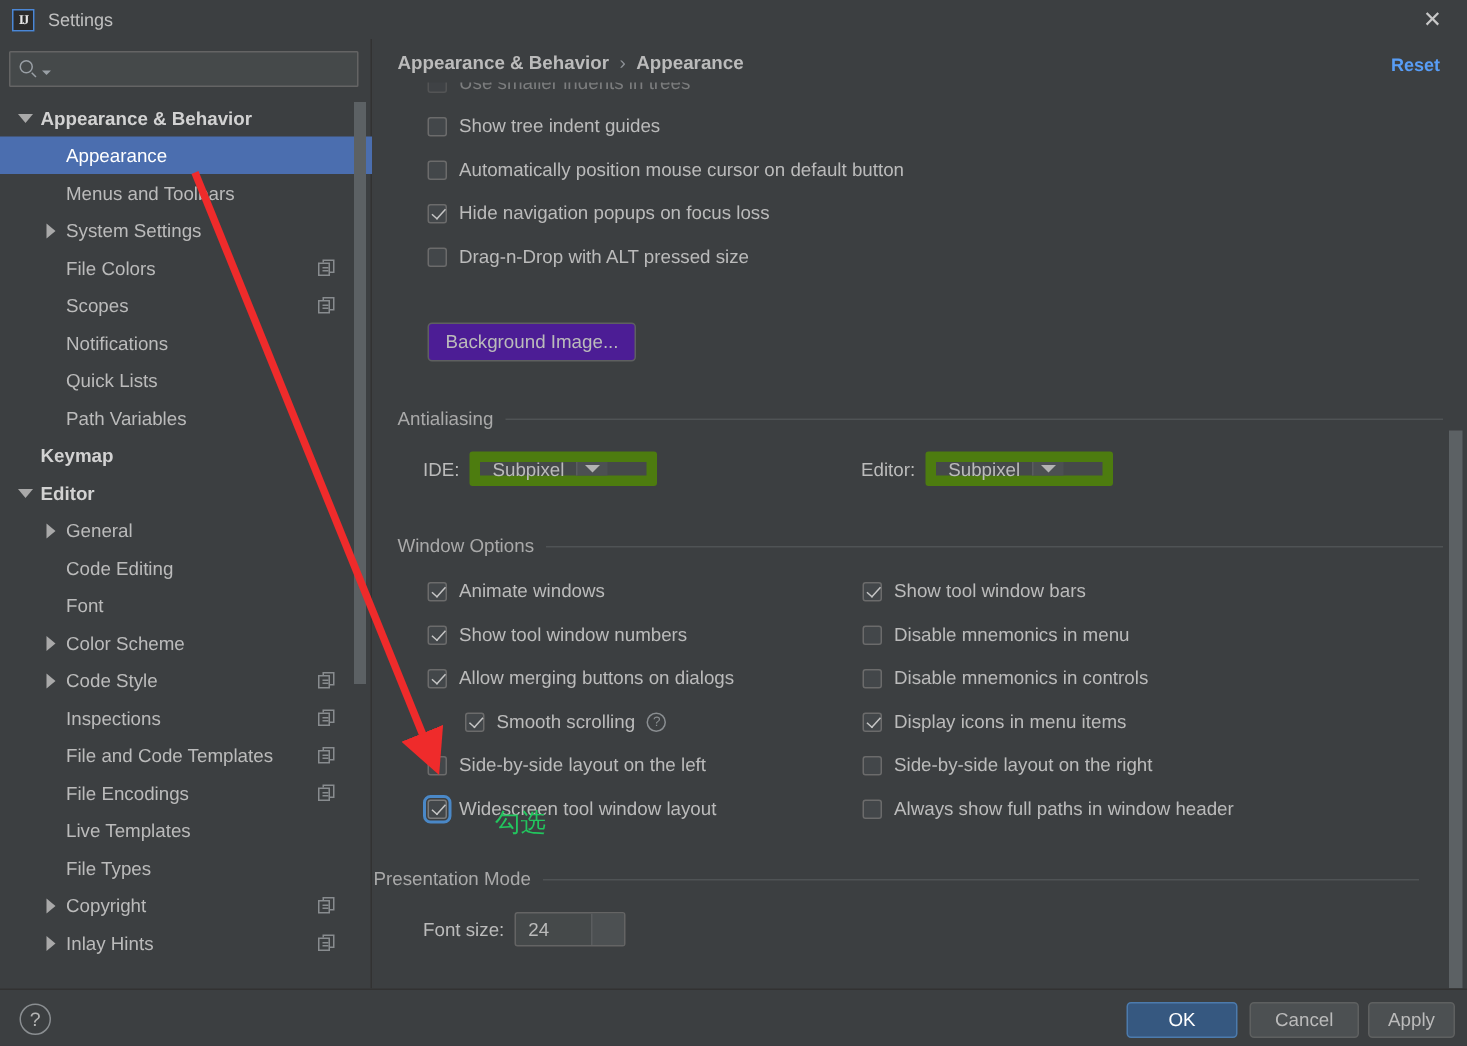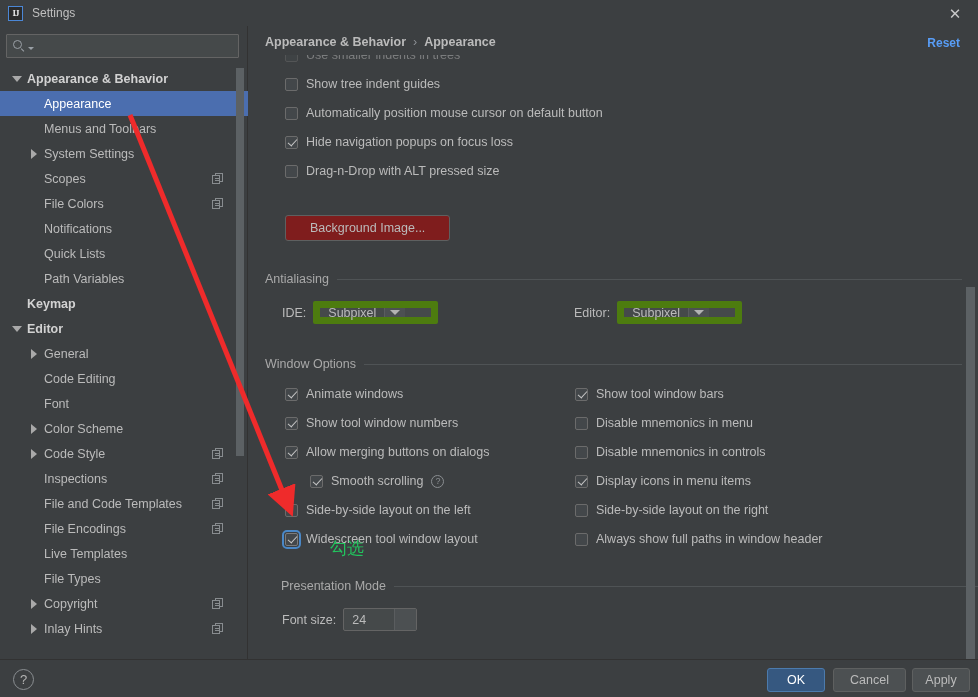--- a/index.html
+++ b/index.html
@@ -206,26 +206,26 @@
   .opt-row.dim { opacity: 0.5; }
 
   .help-circle {
     display: inline-flex; align-items: center; justify-content: center;
     width: 13px; height: 13px; margin-left: 8px;
     border: 1px solid #8a8e91; border-radius: 50%;
     font-size: 9px; color: #8a8e91; line-height: 1;
   }
 
   .btn-secondary {
-    background: #7f1d1d;
+    background: #4c1d95;
     border: 1px solid #5e6060;
     border-radius: 3px;
     color: #bbbbbb;
     font-size: 12.5px;
-    padding: 5px 24px;
+    padding: 5px 11px;
     font-family: "Liberation Sans", sans-serif;
     cursor: default;
   }
 
   .section {
     position: absolute;
     display: flex; align-items: center;
     width: 100%;
   }
   .section-title { font-size: 12.5px; color: #a9a9a9; white-space: nowrap; }
@@ -299,21 +299,21 @@
   .fbtn {
     position: absolute; top: 8px;
     height: 24px;
     display: flex; align-items: center; justify-content: center;
     font-size: 12.5px;
     border-radius: 3px;
     cursor: default;
   }
   .fbtn.primary {
     background: #365880; border: 1px solid #4c7bad; color: #ffffff;
-    right: 153px; width: 58px;
+    right: 153px; width: 74px;
   }
   .fbtn.normal {
     background: #4c5052; border: 1px solid #5e6060; color: #bbbbbb;
   }
   .fbtn.cancel { right: 72px; width: 73px; }
   .fbtn.apply  { right: 8px;  width: 58px; }
 
   
   .annot {
     position: absolute; left: 0; top: 0;
@@ -366,29 +366,29 @@
           <span class="tree-label">Menus and Toolbars</span>
         </div>
         <div class="tree-row indent-2 ">
           <span class="twisty">
             <span class="tri-right"></span>
           </span>
           <span class="tree-label">System Settings</span>
         </div>
         <div class="tree-row indent-2 ">
           <span class="twisty"></span>
+          <span class="tree-label">File Colors</span>
+          <span class="dup-icon">
+            <span class="b b1"></span>
+            <span class="b b2"></span>
+          </span>
+        </div>
+        <div class="tree-row indent-2 ">
+          <span class="twisty"></span>
           <span class="tree-label">Scopes</span>
-          <span class="dup-icon">
-            <span class="b b1"></span>
-            <span class="b b2"></span>
-          </span>
-        </div>
-        <div class="tree-row indent-2 ">
-          <span class="twisty"></span>
-          <span class="tree-label">File Colors</span>
           <span class="dup-icon">
             <span class="b b1"></span>
             <span class="b b2"></span>
           </span>
         </div>
         <div class="tree-row indent-2 ">
           <span class="twisty"></span>
           <span class="tree-label">Notifications</span>
         </div>
         <div class="tree-row indent-2 ">
@@ -614,21 +614,21 @@
           <div class="opt-row" style="left: 326px; top: 448px;">
             <span class="cb"></span>
             <span>Side-by-side layout on the right</span>
           </div>
           <div class="opt-row" style="left: 326px; top: 477px;">
             <span class="cb"></span>
             <span>Always show full paths in window header</span>
           </div>
         </div>
 
-      <div class="section" style="left:32px; top:524px; width:697px;">
+      <div class="section" style="left:0; top:524px; width:697px;">
         <span class="section-title">Presentation Mode</span>
         <span class="section-line"></span>
       </div>
 
       <div class="opt-row" style="left:33px; top:553px;">
         <span class="field-label" style="margin-right:7px;">Font size:</span>
         <span class="spinner">
           <span class="val">24</span>
           <span class="arrowbox">
             <span class="arrow"></span>

